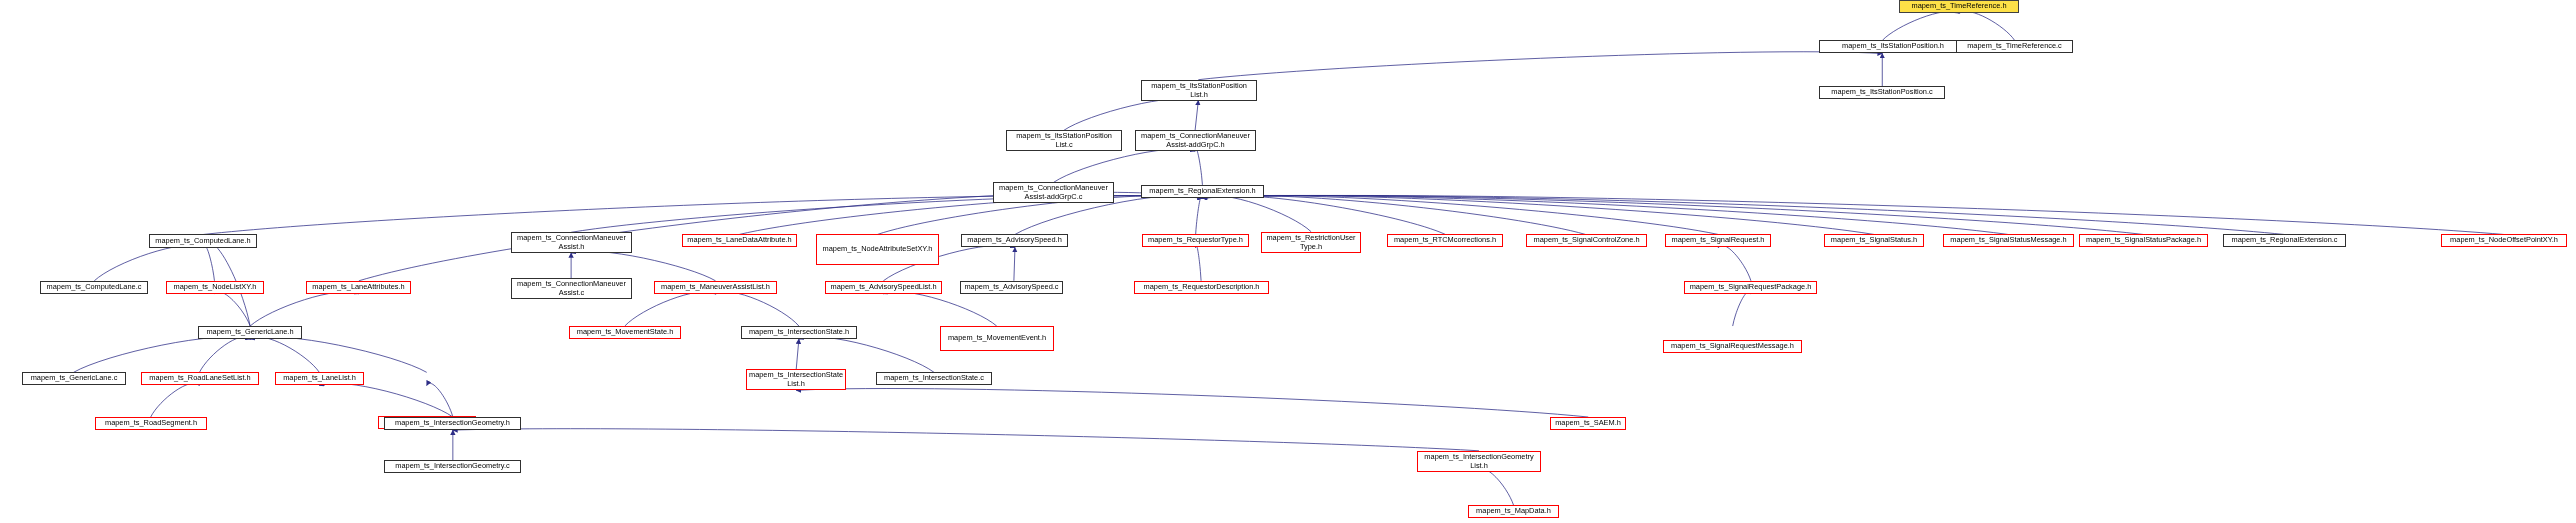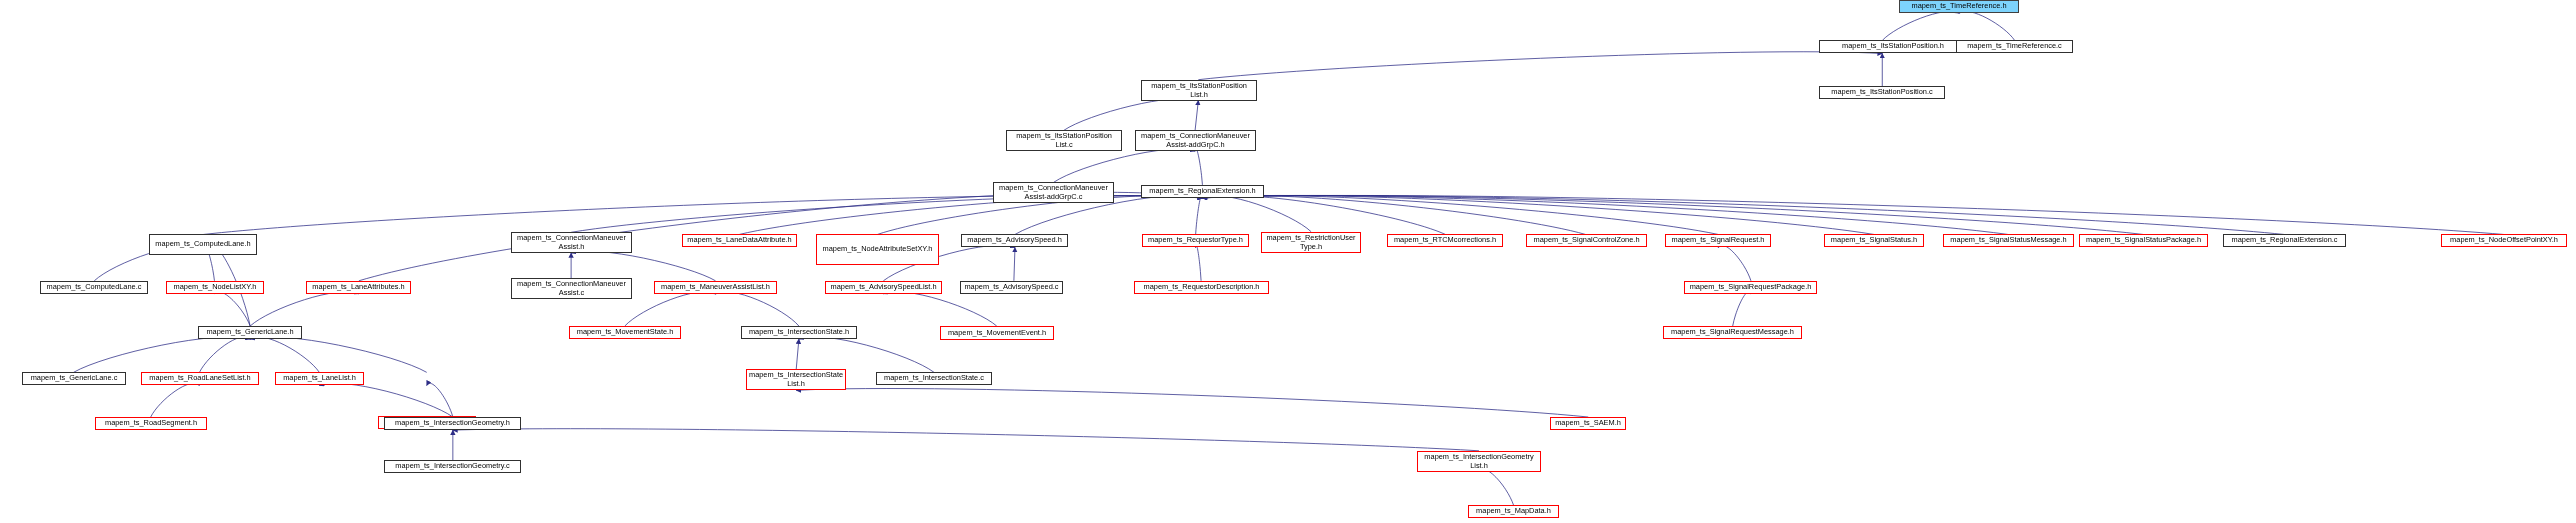--- a/index.html
+++ b/index.html
@@ -24,21 +24,21 @@
     color:#000000;
     background:#ffffff;
     border:0.5px solid #404040;
     white-space:pre-line;
     padding:0.5px 2.2px;
     z-index:5;
   }
   .node.red{border:0.5px solid #ff0000;}
   .node.dark{border:0.9px solid #303030;}
   .node.root{
-    background:#7dd3fc;
+    background:#fde047;
     border:0.9px solid #404040;
   }
 </style>
 </head>
 <body>
 
 <div id="graph">
   <svg id="edges" xmlns="http://www.w3.org/2000/svg" viewBox="0 0 4727 961" width="2576" height="524">
     <defs>
       <marker id="arrow" viewBox="0 0 10 10" refX="9" refY="5" markerWidth="7" markerHeight="7" orient="auto-start-reverse">
@@ -107,21 +107,21 @@
       <div class="node dark" style="left: 1819px; top: 86px; width: 126px; height: 13px;">mapem_ts_ItsStationPosition.c</div>
       <div class="node dark" style="left: 1141px; top: 80px; width: 116px; height: 21px;">mapem_ts_ItsStationPosition
 List.h</div>
       <div class="node dark" style="left: 1006px; top: 130px; width: 116px; height: 21px;">mapem_ts_ItsStationPosition
 List.c</div>
       <div class="node dark" style="left: 1135px; top: 130px; width: 121px; height: 21px;">mapem_ts_ConnectionManeuver
 Assist-addGrpC.h</div>
       <div class="node dark" style="left: 993px; top: 182px; width: 121px; height: 21px;">mapem_ts_ConnectionManeuver
 Assist-addGrpC.c</div>
       <div class="node dark" style="left: 1141px; top: 185px; width: 123px; height: 13px;">mapem_ts_RegionalExtension.h</div>
-      <div class="node dark" style="left: 149px; top: 234px; width: 108px; height: 21px;">mapem_ts_ComputedLane.h</div>
+      <div class="node dark" style="left: 149px; top: 234px; width: 108px; height: 14px;">mapem_ts_ComputedLane.h</div>
       <div class="node dark" style="left: 511px; top: 232px; width: 121px; height: 21px;">mapem_ts_ConnectionManeuver
 Assist.h</div>
       <div class="node red" style="left: 682px; top: 234px; width: 115px; height: 13px;">mapem_ts_LaneDataAttribute.h</div>
       <div class="node red" style="left: 816px; top: 234px; width: 123px; height: 31px;">mapem_ts_NodeAttributeSetXY.h</div>
       <div class="node dark" style="left: 961px; top: 234px; width: 107px; height: 13px;">mapem_ts_AdvisorySpeed.h</div>
       <div class="node red" style="left: 1142px; top: 234px; width: 107px; height: 13px;">mapem_ts_RequestorType.h</div>
       <div class="node red" style="left: 1261px; top: 232px; width: 100px; height: 21px;">mapem_ts_RestrictionUser
 Type.h</div>
       <div class="node red" style="left: 1387px; top: 234px; width: 116px; height: 13px;">mapem_ts_RTCMcorrections.h</div>
       <div class="node red" style="left: 1526px; top: 234px; width: 121px; height: 13px;">mapem_ts_SignalControlZone.h</div>
@@ -137,22 +137,22 @@
       <div class="node dark" style="left: 511px; top: 278px; width: 121px; height: 21px;">mapem_ts_ConnectionManeuver
 Assist.c</div>
       <div class="node red" style="left: 654px; top: 281px; width: 123px; height: 13px;">mapem_ts_ManeuverAssistList.h</div>
       <div class="node red" style="left: 825px; top: 281px; width: 117px; height: 13px;">mapem_ts_AdvisorySpeedList.h</div>
       <div class="node dark" style="left: 960px; top: 281px; width: 103px; height: 13px;">mapem_ts_AdvisorySpeed.c</div>
       <div class="node red" style="left: 1134px; top: 281px; width: 135px; height: 13px;">mapem_ts_RequestorDescription.h</div>
       <div class="node red" style="left: 1684px; top: 281px; width: 133px; height: 13px;">mapem_ts_SignalRequestPackage.h</div>
       <div class="node dark" style="left: 198px; top: 326px; width: 104px; height: 13px;">mapem_ts_GenericLane.h</div>
       <div class="node red" style="left: 569px; top: 326px; width: 112px; height: 13px;">mapem_ts_MovementState.h</div>
       <div class="node dark" style="left: 741px; top: 326px; width: 116px; height: 13px;">mapem_ts_IntersectionState.h</div>
-      <div class="node red" style="left: 940px; top: 326px; width: 114px; height: 14px;">mapem_ts_MovementEvent.h</div>
-      <div class="node red" style="left: 1663px; top: 326px; width: 139px; height: 13px;">mapem_ts_SignalRequestMessage.h</div>
+      <div class="node red" style="left: 940px; top: 326px; width: 114px; height: 25px;">mapem_ts_MovementEvent.h</div>
+      <div class="node red" style="left: 1663px; top: 340px; width: 139px; height: 13px;">mapem_ts_SignalRequestMessage.h</div>
       <div class="node dark" style="left: 22px; top: 372px; width: 104px; height: 13px;">mapem_ts_GenericLane.c</div>
       <div class="node red" style="left: 141px; top: 372px; width: 118px; height: 13px;">mapem_ts_RoadLaneSetList.h</div>
       <div class="node red" style="left: 275px; top: 372px; width: 89px; height: 13px;">mapem_ts_LaneList.h</div>
       <div class="node red" style="left: 378px; top: 372px; width: 98px; height: 13px; margin-top: 44px;">mapem_ts_Position3D.h</div>
       <div class="node red" style="left: 746px; top: 369px; width: 100px; height: 21px;">mapem_ts_IntersectionState
 List.h</div>
       <div class="node dark" style="left: 876px; top: 372px; width: 116px; height: 13px;">mapem_ts_IntersectionState.c</div>
       <div class="node red" style="left: 95px; top: 417px; width: 112px; height: 13px;">mapem_ts_RoadSegment.h</div>
       <div class="node dark" style="left: 384px; top: 417px; width: 137px; height: 13px;">mapem_ts_IntersectionGeometry.h</div>
       <div class="node red" style="left: 1550px; top: 417px; width: 76px; height: 13px;">mapem_ts_SAEM.h</div>

